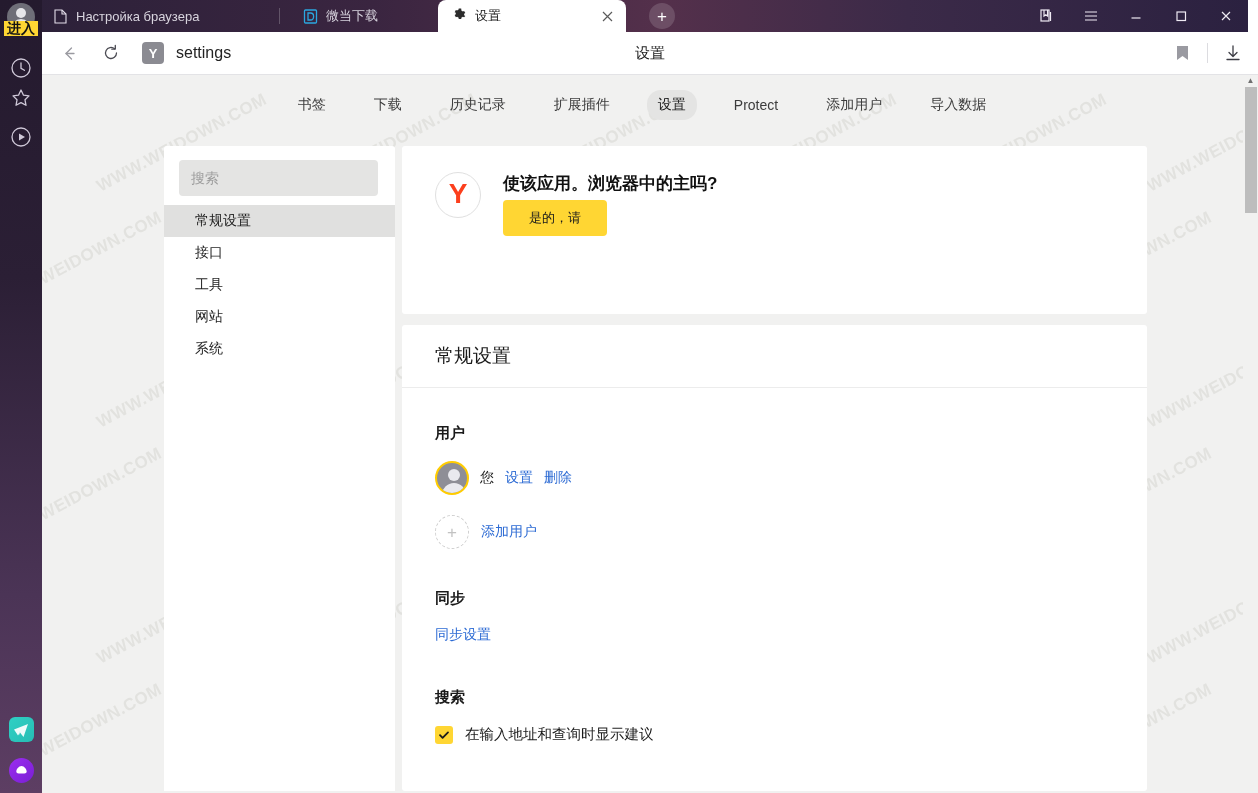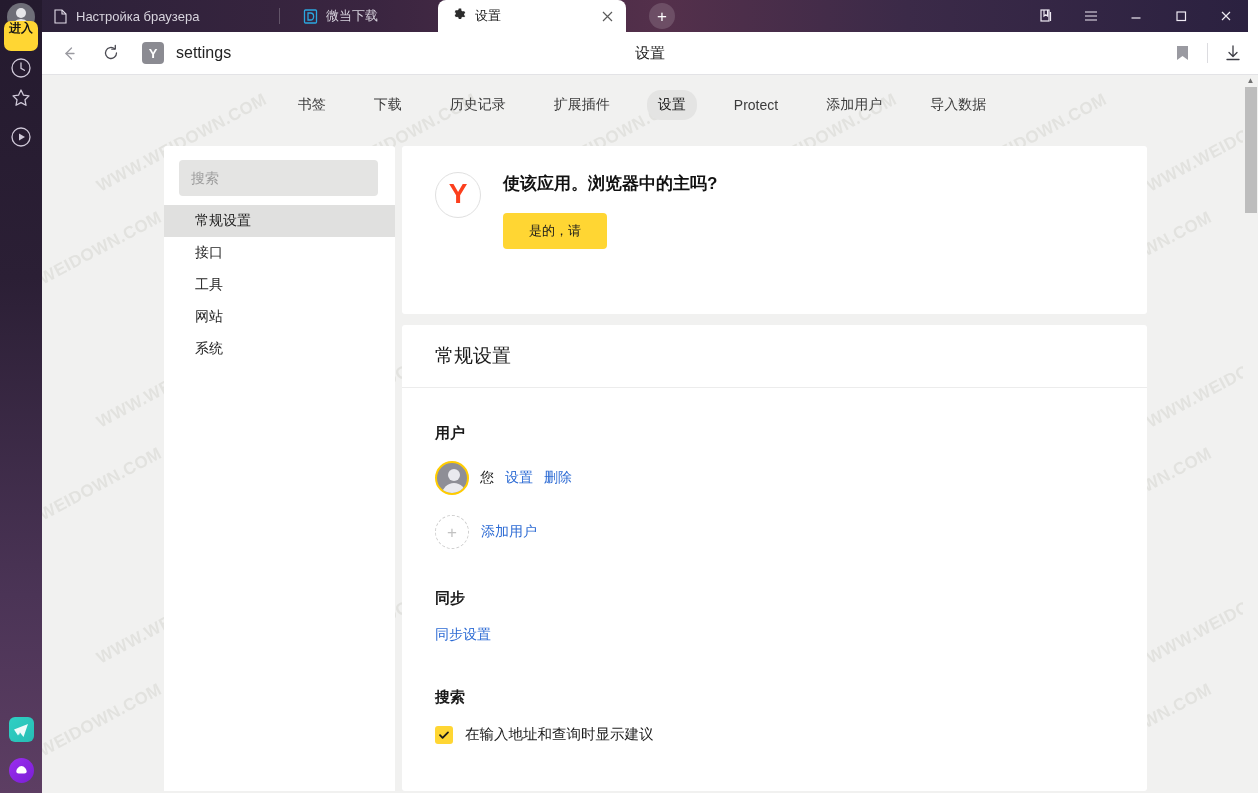--- a/index.html
+++ b/index.html
@@ -17,23 +17,23 @@
     background: linear-gradient(180deg, #241a2e 0%, #2b1f35 35%, #4b3456 75%, #5d3e63 100%);
     z-index: 30;
   }
   .rail-avatar {
     position: absolute; left: 7px; top: 3px; width: 28px; height: 28px;
     border-radius: 50%; background: #6e6e78; overflow: hidden;
   }
   .rail-avatar .head { position:absolute; left:9px; top:5px; width:10px; height:10px; border-radius:50%; background:#e6e6ea; }
   .rail-avatar .body { position:absolute; left:4px; top:16px; width:20px; height:14px; border-radius:10px 10px 0 0; background:#e6e6ea; }
   .rail-badge {
-    position: absolute; left: 4px; top: 21px; width: 34px; height: 30px;
-    background: #ffd633; color: #141414; font-size: 12px; line-height: 15px;
-    text-align: center; font-weight: bold; border-radius: 7px; letter-spacing: 0;
+    position: absolute; left: 4px; top: 21px; width: 34px; height: 15px;
+    background: #ffd633; color: #141414; font-size: 14px; line-height: 15px;
+    text-align: center; font-weight: bold; border-radius: 0; letter-spacing: 0;
   }
   .rail-icon {
     position: absolute; left: 8px; width: 26px; height: 26px;
     display: flex; align-items: center; justify-content: center;
   }
   .rail-icon svg { display:block; }
   .rail-app {
     position: absolute; left: 9px; width: 25px; height: 25px;
   }
   .rail-app-1 { top: 717px; border-radius: 6px; background: linear-gradient(135deg,#2fd0c4,#27bdb4); }
@@ -138,21 +138,21 @@
   .main { position: absolute; left: 360px; top: 0; width: 745px; }
   .card { background: #ffffff; border-radius: 3px; }
 
   .banner { height: 168px; padding: 26px 0 0 33px; display: flex; gap: 22px; }
   .y-logo {
     width: 46px; height: 46px; flex: 0 0 46px; border-radius: 50%;
     border: 1px solid #e0e0e0; background:#fff;
     display: flex; align-items: center; justify-content: center;
     color: #fc3f1d; font-size: 28px; font-weight: bold; line-height: 1; padding-bottom: 2px;
   }
-  .banner-title { font-size: 17px; font-weight: bold; color: #111111; margin-bottom: 18px; }
+  .banner-title { font-size: 17px; font-weight: bold; color: #111111; margin-bottom: 5px; }
   .banner-sub { font-size: 14.5px; color: #1e1e1e; margin-bottom: 25px; }
   .btn-yellow {
     background: #ffd633; color: #1b1b1b; border: none; border-radius: 4px;
     height: 36px; padding: 0 26px; font-size: 13px;
     font-family: "Liberation Sans", "DejaVu Sans", sans-serif;
   }
 
   .settings-card { margin-top: 11px; min-height: 466px; }
   .settings-head { height: 63px; display: flex; align-items: center; padding-left: 33px; border-bottom: 1px solid #ececec; }
   .settings-head h2 { font-size: 19px; font-weight: normal; color: #1a1a1a; }

